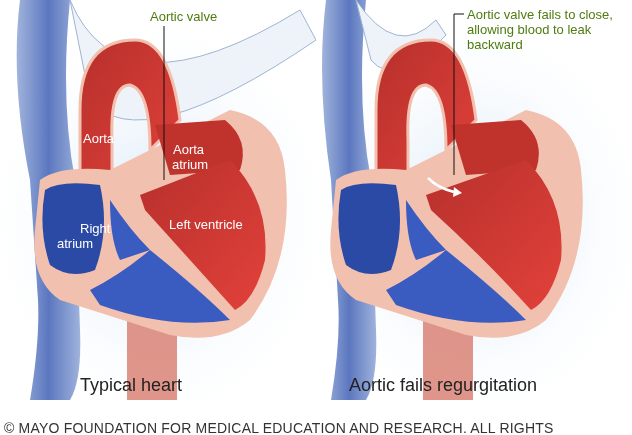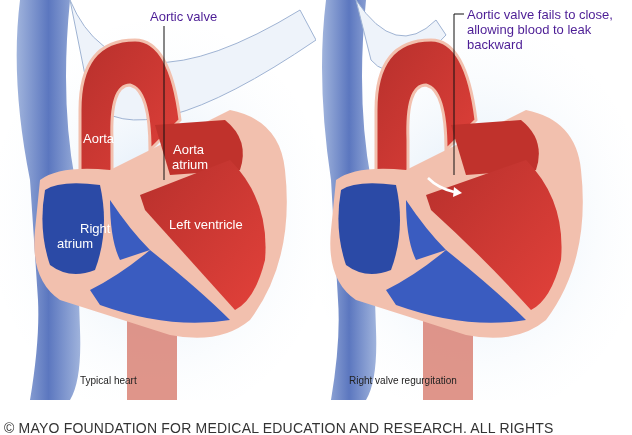--- a/index.html
+++ b/index.html
@@ -1,22 +1,22 @@
 <!DOCTYPE html>
 <html><head>
 <meta charset="utf-8">
 <style>
   html, body { margin: 0; padding: 0; background: #ffffff; }
   body { width: 632px; height: 435px; position: relative; overflow: hidden;
          font-family: "Liberation Sans", sans-serif; }
   .panel { position: absolute; top: 0; width: 316px; height: 400px; }
   .panel svg { position: absolute; left: 0; top: 0; }
-  .lbl { position: absolute; font-size: 13px; line-height: 15px; color: #4c1d95; white-space: nowrap; }
+  .lbl { position: absolute; font-size: 13px; line-height: 15px; color: #4d7c0f; white-space: nowrap; }
   .lbl.white { color: #ffffff; }
-  .caption { position: absolute; font-size: 10px; color: #222; }
+  .caption { position: absolute; font-size: 18px; color: #222; }
   .copyright { position: absolute; left: 4px; top: 420px; font-size: 14px; color: #333; letter-spacing: 0.2px; }
 </style>
 </head>
 <body>
 
 <div class="panel" style="left:0;">
   <svg width="316" height="400" viewBox="0 0 316 400">
     <defs>
       <radialGradient id="glowL" cx="50%" cy="50%" r="55%">
         <stop offset="0%" stop-color="#d6e6f6"></stop>
@@ -96,16 +96,16 @@
 
     <path d="M112 178 Q122 188 138 192" fill="none" stroke="#ffffff" stroke-width="2.5"></path>
     <polygon points="138,187 146,193 137,197" fill="#ffffff"></polygon>
 
     <polyline points="148,14 138,14 138,175" fill="none" stroke="#111" stroke-width="1"></polyline>
   </svg>
 
   <div class="lbl" style="left:151px;top:7px;">Aortic valve fails to close,</div>
   <div class="lbl" style="left:151px;top:22px;">allowing blood to leak</div>
   <div class="lbl" style="left:151px;top:37px;">backward</div>
-  <div class="caption" style="left:33px;top:375px;">Right valve regurgitation</div>
+  <div class="caption" style="left:33px;top:375px;">Aortic fails regurgitation</div>
 </div>
 
 <div class="copyright">© MAYO FOUNDATION FOR MEDICAL EDUCATION AND RESEARCH. ALL RIGHTS RESERVED.</div>
 
 </body></html>

